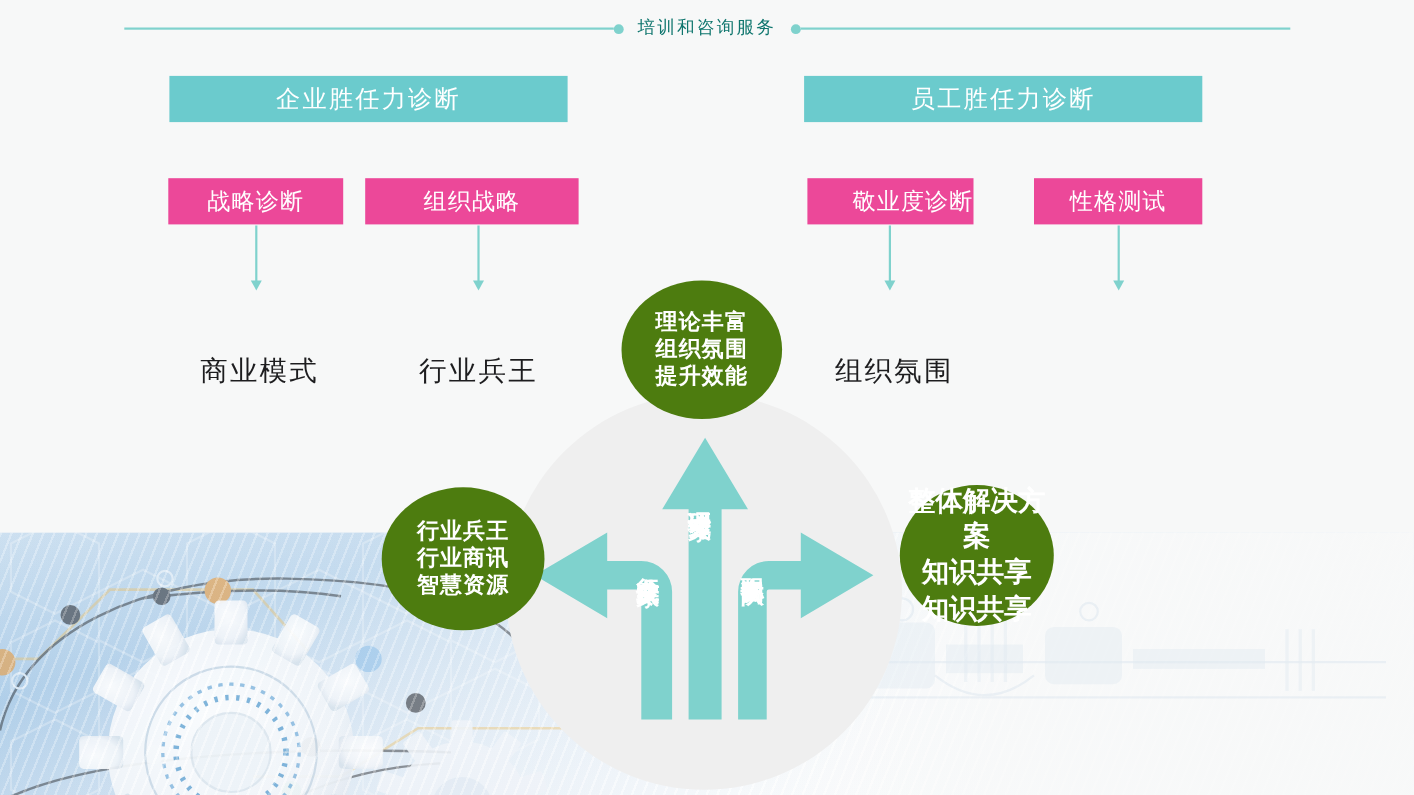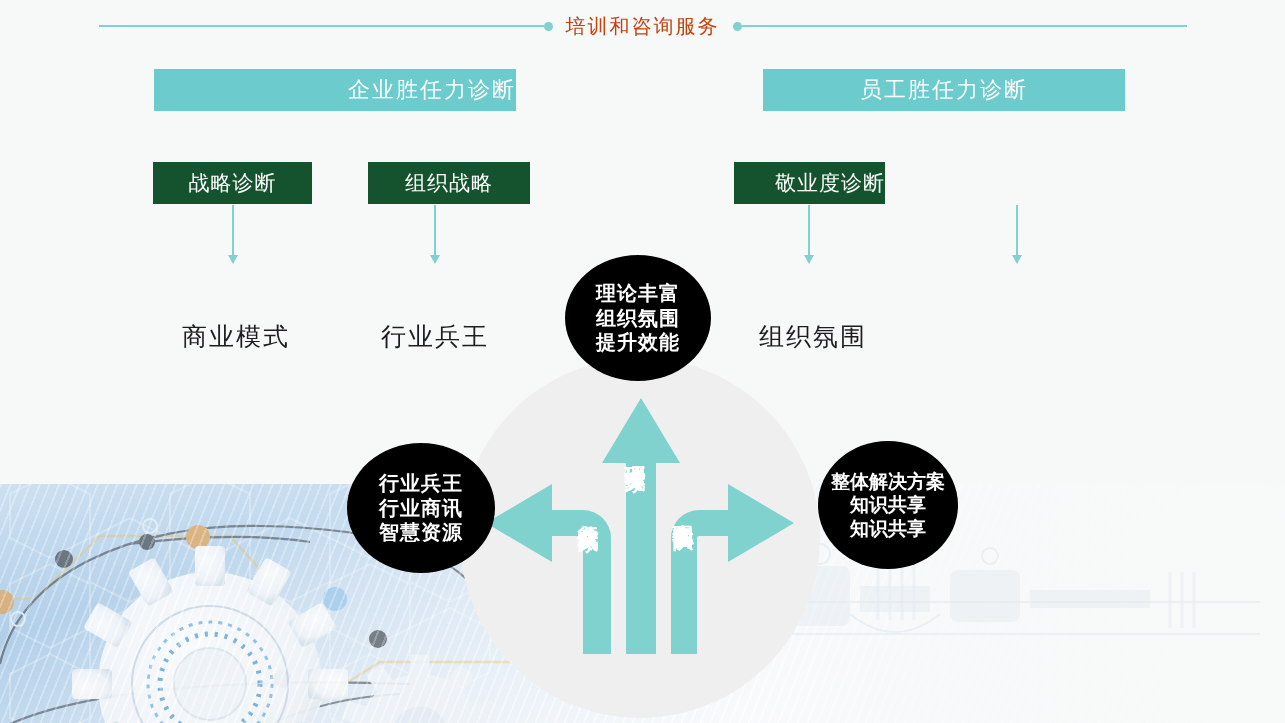--- a/index.html
+++ b/index.html
@@ -43,40 +43,40 @@
   
   .title-row{
     position:absolute;left:0;top:6px;width:1285px;height:40px;
     display:flex;align-items:center;justify-content:center;gap:0;
   }
   .title-line{height:2px;background:#7fd2cd;flex:0 0 auto;}
   .title-line.left{width:445px;}
   .title-line.right{width:445px;}
   .title-dot{width:9px;height:9px;border-radius:50%;background:#7fd2cd;flex:0 0 auto;}
   .title-text{
-    font-size:20px;color:#c2410c;letter-spacing:2px;
+    font-size:16px;color:#0f766e;letter-spacing:2px;
     padding:0 13px;white-space:nowrap;line-height:1;
   }
 
   
   .hdr-box{
     position:absolute;height:42px;background:#6bcbcd;
     display:flex;align-items:center;justify-content:center;
     color:#ffffff;font-size:22px;letter-spacing:2px;
   }
-  #hdr-left{left:154px;top:69px;width:362px;justify-content:flex-end;}
-  #hdr-right{left:731px;top:69px;width:362px;margin-left:32px;}
+  #hdr-left{left:154px;top:69px;width:362px;}
+  #hdr-right{left:731px;top:69px;width:362px;}
 
   .sub-box{
-    position:absolute;height:42px;background:#14532d;
+    position:absolute;height:42px;background:#ec4899;
     display:flex;align-items:center;justify-content:center;
     color:#ffffff;font-size:21px;letter-spacing:1px;
   }
   #sub-0{left:153px;top:162px;width:159px;}
-  #sub-1{left:368px;top:162px;width:162px;font-family:Liberation Serif, serif;}
+  #sub-1{left:332px;top:162px;width:194px;font-family:Liberation Serif, serif;}
   #sub-2{left:734px;top:162px;width:151px;justify-content:flex-end;}
   #sub-3{left:940px;top:162px;width:153px;}
 
   
   .conn{position:absolute;width:14px;height:64px;}
   .conn .stem{position:absolute;left:6px;top:0;width:2px;height:52px;background:#7fd2cd;}
   .conn .head{
     position:absolute;left:2px;top:50px;width:0;height:0;
     border-left:5px solid transparent;border-right:5px solid transparent;
     border-top:9px solid #7fd2cd;
@@ -109,28 +109,28 @@
     writing-mode:vertical-rl;text-orientation:upright;
     color:#ffffff;font-size:21px;font-weight:bold;letter-spacing:1px;
     white-space:nowrap;line-height:1;
   }
   #vlabel-up{left:625px;top:448px;}
   #vlabel-left{left:578px;top:508px;}
   #vlabel-right{left:673px;top:508px;}
 
   
   .circ{
-    position:absolute;border-radius:50%;background:#000000;
+    position:absolute;border-radius:50%;background:#4d7c0f;
     display:flex;flex-direction:column;align-items:center;justify-content:center;
     color:#ffffff;font-weight:bold;text-align:center;
   }
   #circ-top{left:565px;top:255px;width:146px;height:126px;font-size:20px;line-height:1.22;letter-spacing:1px;}
   #circ-top{border-radius:50%;}
   #circ-left{left:347px;top:443px;width:148px;height:130px;font-size:20px;line-height:1.22;letter-spacing:1px;}
-  #circ-right{left:818px;top:441px;width:140px;height:128px;font-size:19px;line-height:1.22;letter-spacing:0px;}
+  #circ-right{left:818px;top:441px;width:140px;height:128px;font-size:25px;line-height:1.22;letter-spacing:0px;justify-content:space-between;}
   .circ span{display:block;}
 </style>
 </head>
 <body>
 
 <div id="stage">
 
   <div class="tech-strip">
     <div class="tech-base"></div>
 
@@ -284,20 +284,23 @@
 
   <div class="sub-box" id="sub-0">
     <span>战略诊断</span>
   </div>
   <div class="sub-box" id="sub-1">
     <span>组织战略</span>
   </div>
   <div class="sub-box" id="sub-2">
     <span>敬业度诊断</span>
   </div>
+  <div class="sub-box" id="sub-3">
+    <span>性格测试</span>
+  </div>
 
   <div class="conn" id="conn-0">
     <div class="stem"></div>
     <div class="head"></div>
   </div>
   <div class="conn" id="conn-1">
     <div class="stem"></div>
     <div class="head"></div>
   </div>
   <div class="conn" id="conn-2">

